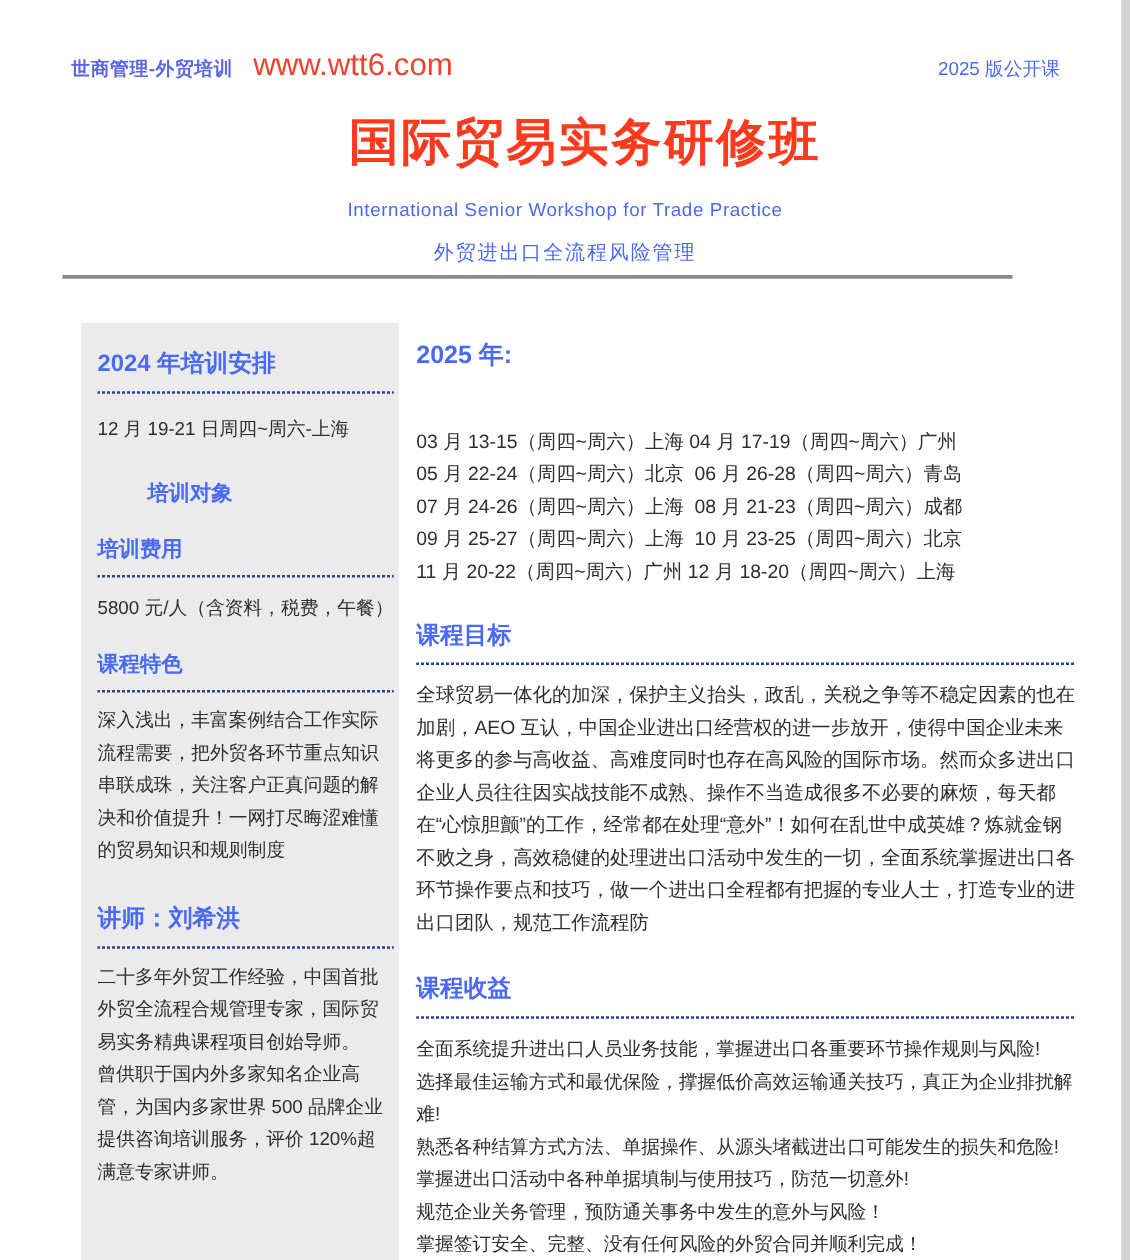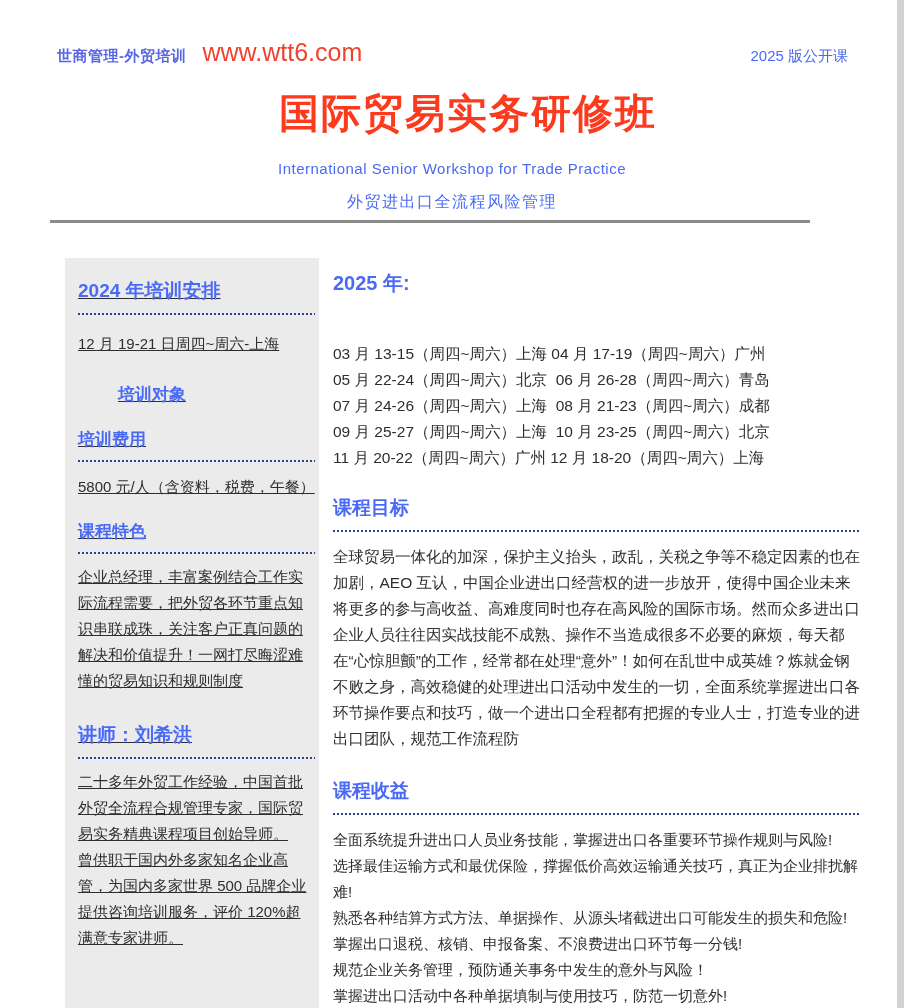--- a/index.html
+++ b/index.html
@@ -20,21 +20,21 @@
   .title { position:absolute; top:86px; left:16px; width:100%; text-align:center;
            font-size:40px; font-weight:bold; color:var(--title-red,#fb3a1e); letter-spacing:2px; }
   .sub-en { position:absolute; top:160px; left:0; width:100%; text-align:center;
             font-size:15px; color:var(--accent-blue,#4a6af5); letter-spacing:.5px; }
   .sub-cn { position:absolute; top:192px; left:0; width:100%; text-align:center;
             font-size:16px; color:var(--accent-blue,#4a6af5); letter-spacing:1.5px; }
   .divider { position:absolute; top:220px; left:50px; width:760px; height:3px; background:#8b8b8b; }
 
   
   .content { position:absolute; top:258px; left:65px; right:44px; bottom:0; display:flex; }
-  .sidebar { flex:0 0 254px; width:254px; background:var(--sidebar-bg,#ebebeb); padding:20px 4px 0 13px; overflow:hidden;text-decoration:underline; }
+  .sidebar { flex:0 0 254px; width:254px; background:var(--sidebar-bg,#ebebeb); padding:20px 4px 0 13px; overflow:hidden; }
   .main { flex:1; padding:12px 0 0 14px; overflow:hidden; }
 
   .dotted { height:2px; margin-top:9px;
     background-image:repeating-linear-gradient(to right,
       var(--dotted-navy,#2e3f96) 0, var(--dotted-navy,#2e3f96) 2px, transparent 2px, transparent 4px); }
 
   
   .sb-h1 { font-size:19px; font-weight:bold; color:var(--accent-blue,#4a6af5); }
   .sb-h2 { font-size:17px; font-weight:bold; color:var(--accent-blue,#4a6af5); }
   .sb-text { font-size:15px; line-height:26px; color:#2e2e2e; }
@@ -83,21 +83,21 @@
       <div class="sb-text sb-session">12 月 19-21 日周四~周六-上海</div>
 
       <div class="sb-h2 sb-audience-h">培训对象</div>
 
       <div class="sb-h2 sb-fee-h">培训费用</div>
       <div class="dotted"></div>
       <div class="sb-text sb-fee-t">5800 元/人（含资料，税费，午餐）</div>
 
       <div class="sb-h2 sb-feat-h">课程特色</div>
       <div class="dotted"></div>
-      <div class="sb-text sb-feat-t">企业总经理，丰富案例结合工作实际流程需要，把外贸各环节重点知识串联成珠，关注客户正真问题的解决和价值提升！一网打尽晦涩难懂的贸易知识和规则制度</div>
+      <div class="sb-text sb-feat-t">深入浅出，丰富案例结合工作实际流程需要，把外贸各环节重点知识串联成珠，关注客户正真问题的解决和价值提升！一网打尽晦涩难懂的贸易知识和规则制度</div>
 
       <div class="sb-h2 sb-lect-h">讲师：刘希洪</div>
       <div class="dotted"></div>
       <div class="sb-text sb-bio">二十多年外贸工作经验，中国首批外贸全流程合规管理专家，国际贸易实务精典课程项目创始导师。</div>
       <div class="sb-text">曾供职于国内外多家知名企业高管，为国内多家世界 500 品牌企业提供咨询培训服务，评价 120%超满意专家讲师。</div>
 
     </div>
 
     <div class="main">
       <div class="mn-h1">2025 年:</div>
@@ -113,23 +113,22 @@
       <div class="section-h mn-obj-h">课程目标</div>
       <div class="dotted"></div>
       <div class="para">全球贸易一体化的加深，保护主义抬头，政乱，关税之争等不稳定因素的也在加剧，AEO 互认，中国企业进出口经营权的进一步放开，使得中国企业未来将更多的参与高收益、高难度同时也存在高风险的国际市场。然而众多进出口企业人员往往因实战技能不成熟、操作不当造成很多不必要的麻烦，每天都在“心惊胆颤”的工作，经常都在处理“意外”！如何在乱世中成英雄？炼就金钢不败之身，高效稳健的处理进出口活动中发生的一切，全面系统掌握进出口各环节操作要点和技巧，做一个进出口全程都有把握的专业人士，打造专业的进出口团队，规范工作流程防</div>
 
       <div class="section-h mn-ben-h">课程收益</div>
       <div class="dotted"></div>
       <div class="benefits">
           <div>全面系统提升进出口人员业务技能，掌握进出口各重要环节操作规则与风险!</div>
           <div>选择最佳运输方式和最优保险，撑握低价高效运输通关技巧，真正为企业排扰解难!</div>
           <div>熟悉各种结算方式方法、单据操作、从源头堵截进出口可能发生的损失和危险!</div>
-          <div>掌握出口退税、核销、申报备案、不浪费进出口环节每一分钱!</div>
+          <div>掌握进出口活动中各种单据填制与使用技巧，防范一切意外!</div>
           <div>规范企业关务管理，预防通关事务中发生的意外与风险！</div>
-          <div>掌握进出口活动中各种单据填制与使用技巧，防范一切意外!</div>
           <div>掌握签订安全、完整、没有任何风险的外贸合同并顺利完成！</div>
         </div>
     </div>
 
   </div>
 
   <div class="scroll-strip"></div>
 </div>
 
 </body></html>

